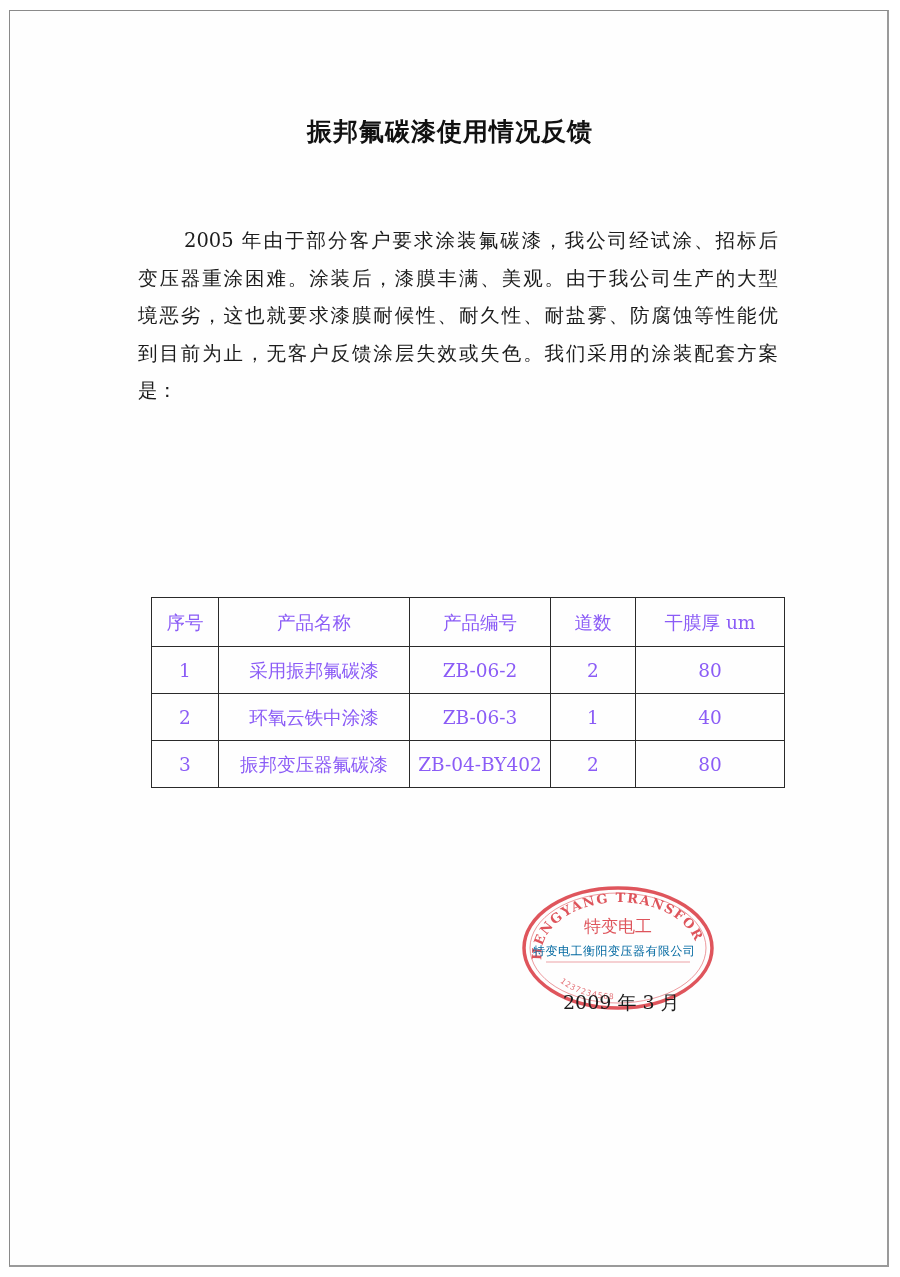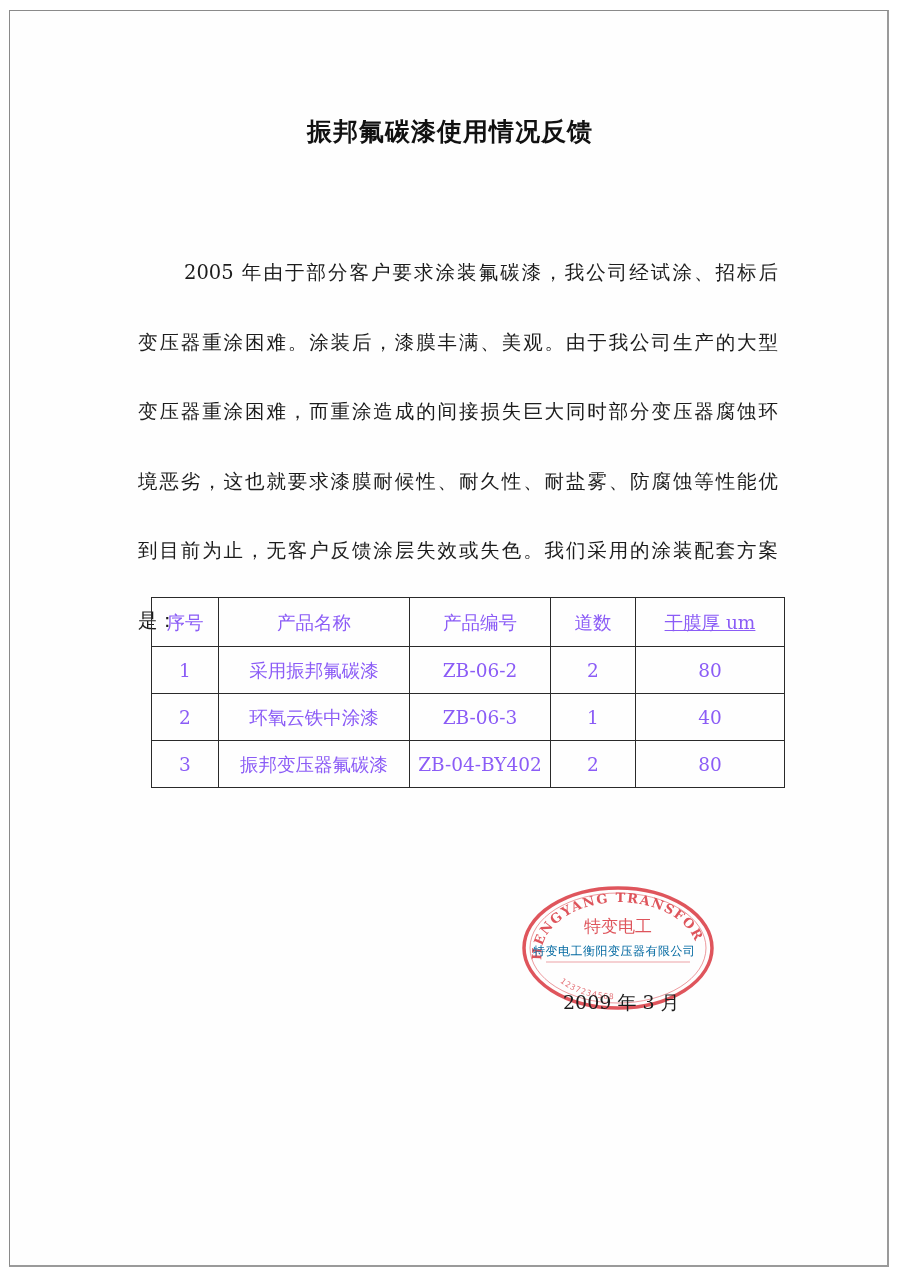--- a/index.html
+++ b/index.html
@@ -6,44 +6,43 @@
   body { width: 900px; height: 1277px; position: relative; overflow: hidden;
          font-family: "DejaVu Serif", "Liberation Serif", serif; color: #1a1a1a; }
   .page-frame { position: absolute; left: 9px; top: 10px; width: 880px; height: 1257px;
                 border: 1px solid #8a8a8a; border-right: 2px solid #9a9a9a; border-bottom: 2px solid #9a9a9a;
                 box-sizing: border-box; background: #fefefe; }
   .title { position: absolute; left: 0; width: 900px; top: 103px; text-align: center;
            font-family: "DejaVu Sans", "Liberation Sans", sans-serif; font-size: 25px; font-weight: bold;
            letter-spacing: 1px; color: #111; margin-top: 12px; }
   .body-text { position: absolute; left: 138px; top: 222px; width: 640px; font-size: 19.5px;
                line-height: 37.6px; color: #1c1c1c; }
-  .body-line { display: block; white-space: nowrap; text-align: justify; text-align-last: justify; margin-top: 32px; }
+  .body-line { display: block; white-space: nowrap; text-align: justify; text-align-last: justify; }
   .body-line.last { text-align-last: left; }
   .body-line.indent { padding-left: 46px; }
   table.scheme { position: absolute; left: 151px; top: 597px; border-collapse: collapse;
                  font-size: 18.5px; color: #8b5cf6; }
   table.scheme td, table.scheme th { border: 1.5px solid #2a2a2a; text-align: center; font-weight: normal;
                  height: 46px; padding: 0; white-space: nowrap; }
   table.scheme tr.header th { height: 48px; }
-  .c0 { width: 66px; } .c1 { width: 190px; } .c2 { width: 140px; } .c3 { width: 84px; } .c4 { width: 148px; text-decoration: underline; }
+  .c0 { width: 66px; } .c1 { width: 190px; } .c2 { width: 140px; } .c3 { width: 84px; } .c4 { width: 148px; }
   .stamp { position: absolute; left: 520px; top: 882px; width: 196px; height: 130px; }
   .sign-company { position: absolute; left: 493px; top: 943px; font-size: 12px; letter-spacing: 0.5px; color: #0369a1; margin-left: 40px; }
   .sign-date { position: absolute; left: 563px; top: 990px; font-size: 19px; color: #1c1c1c; }
 </style>
 </head>
 <body>
 
 <div class="page-frame"></div>
 
 <div class="title">振邦氟碳漆使用情况反馈</div>
 
 <div class="body-text">
   <span class="body-line indent">2005  年由于部分客户要求涂装氟碳漆，我公司经试涂、招标后</span>
   <span class="body-line">变压器重涂困难。涂装后，漆膜丰满、美观。由于我公司生产的大型</span>
-  <span class="body-line">变压器重涂困难，而重涂造成的间接损失巨大同时部分变压器腐蚀环</span>
   <span class="body-line">境恶劣，这也就要求漆膜耐候性、耐久性、耐盐雾、防腐蚀等性能优</span>
   <span class="body-line">到目前为止，无客户反馈涂层失效或失色。我们采用的涂装配套方案</span>
   <span class="body-line last">是：</span>
 </div>
 
 <table class="scheme">
   <tbody>
       <tr class="header">
     <th class="c0">序号</th>
     <th class="c1">产品名称</th>

